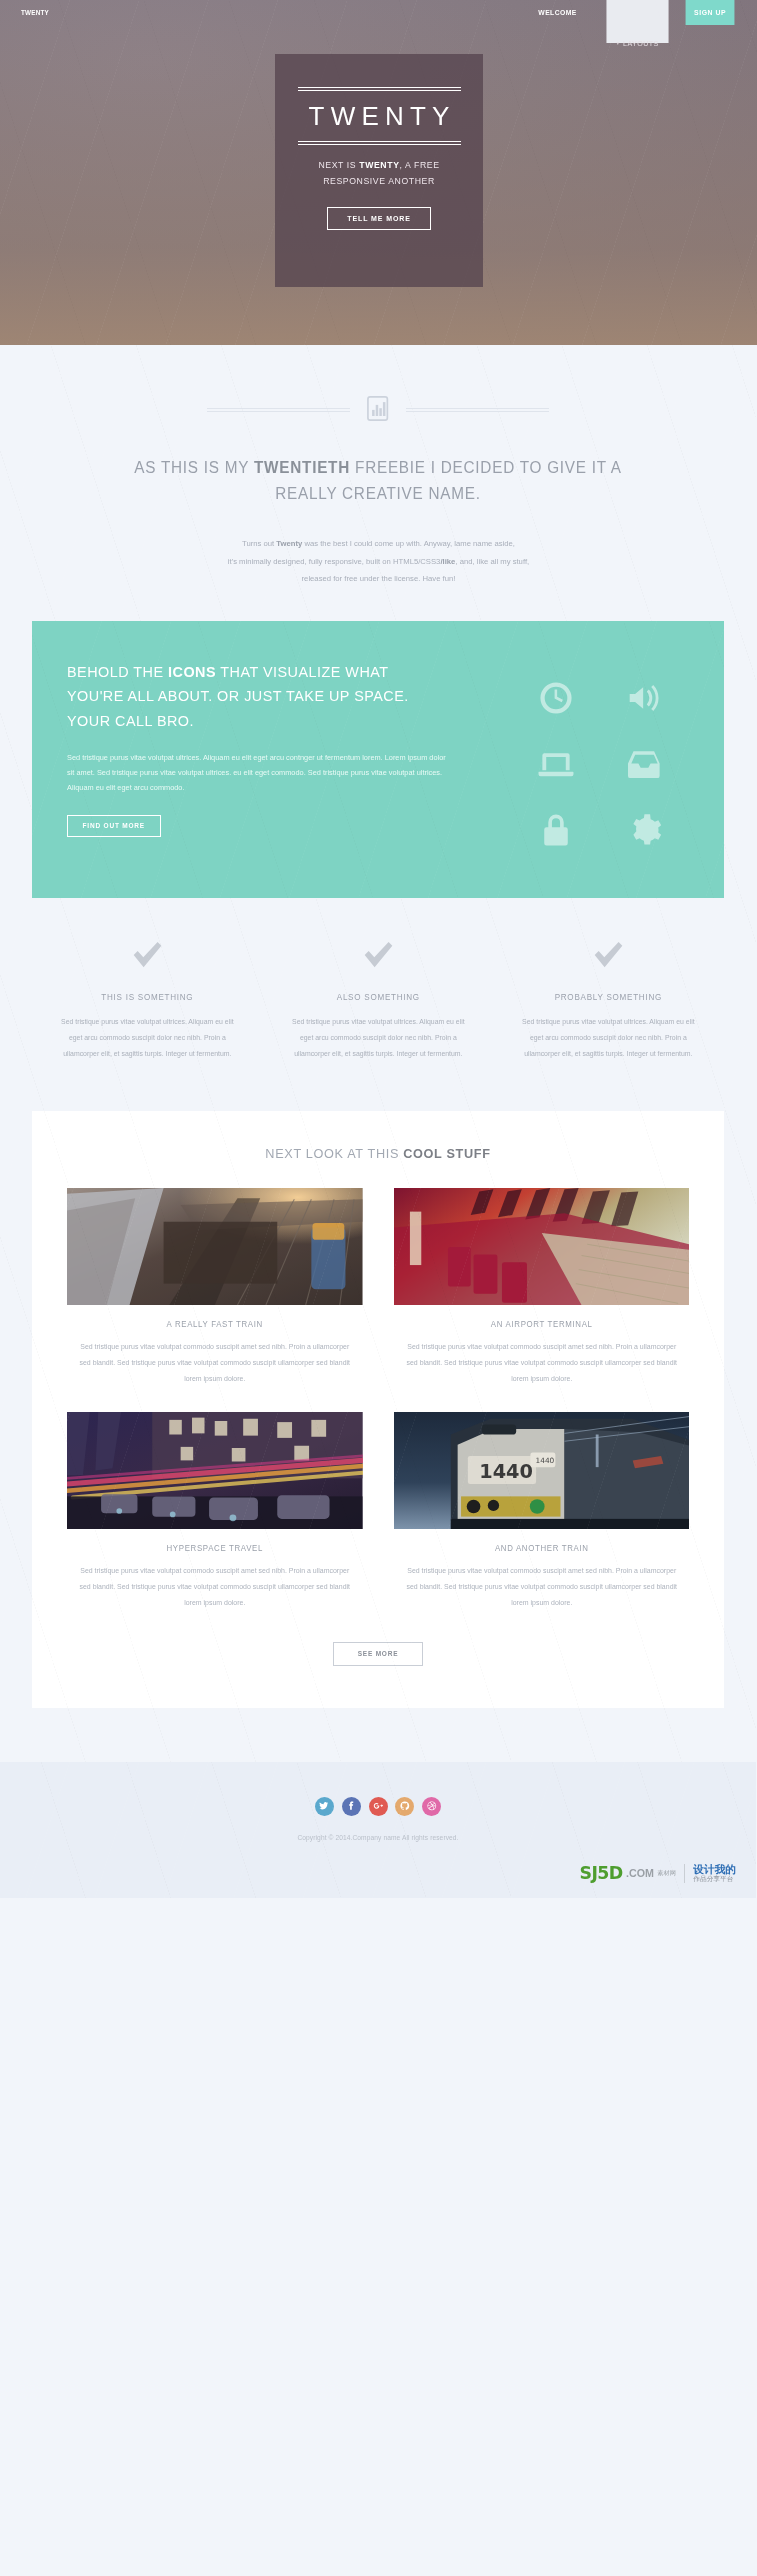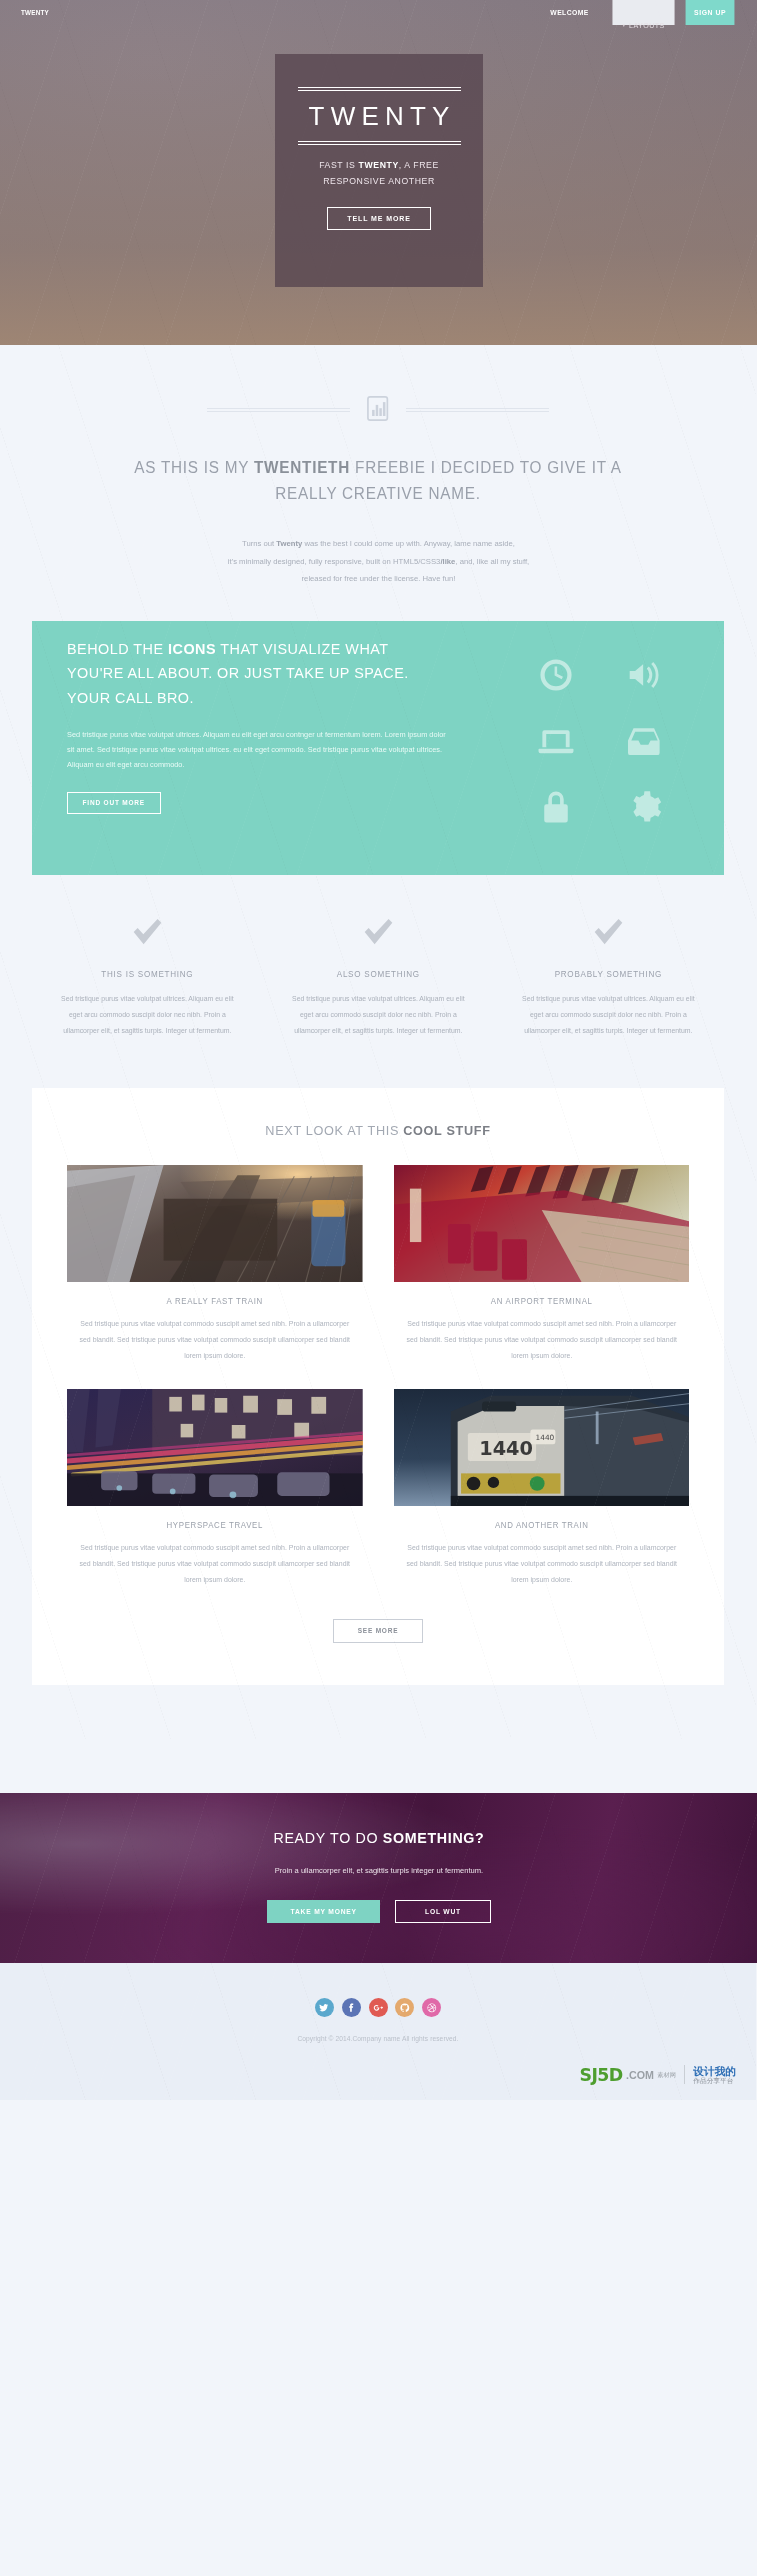--- a/index.html
+++ b/index.html
@@ -29,21 +29,21 @@
       radial-gradient(ellipse at 20% 18%, #8d8189 0%, #857a82 45%, #7d7079 100%);
   }
   .hero-nav {
     position:absolute; top:0; left:0; right:0; height:25px;
     display:flex; align-items:center; padding:0 21.3px; z-index:6;
   }
   .brand {
     color:#ffffff; font-weight:bold; font-size:8.1px; letter-spacing:0.3px;
     transform:scaleX(0.78); transform-origin:left center;
   }
-  .nav-right { margin-left:auto; display:flex; align-items:flex-end; gap:6px; height:25px; }
+  .nav-right { margin-left:auto; display:flex; align-items:flex-start; gap:12px; height:25px; }
   .nav-item {
     color:#ffffff; font-size:7.9px; letter-spacing:0.5px; padding:0 11.2px;
     display:flex; align-items:center; height:25px; text-decoration:none;
   }
   .nav-item.bold { font-weight:bold; transform:scaleX(0.86); }
   .nav-item.light { color:#efe9ee; opacity:.92; font-weight:300; transform:scaleX(0.9); }
   .nav-item.light .chev { font-size:5.6px; margin-right:3.9px; opacity:.8; }
   .nav-signup {
     background:#7fd9cb; color:#ffffff; font-weight:bold; font-size:7.3px;
     letter-spacing:0.6px; height:25px; display:flex; align-items:center;
@@ -92,21 +92,21 @@
   .lead b { font-weight:bold; color:#8a9099; }
   .lead-sub {
     text-align:center; color:#a9afba; font-weight:300; font-size:8.1px;
     line-height:2.2; margin:28px auto 0; max-width:449px; transform:scaleX(0.95);
   }
   .lead-sub b { font-weight:bold; color:#9aa0ab; }
 
   
   .teal {
     position:relative; margin:33px auto 0; width:692px; background:#7ed3c3;
-    overflow:hidden; display:flex; padding:16px 35px 35px;
+    overflow:hidden; display:flex; padding:39px 35px 35px;
   }
   .teal .diag { opacity:.8; }
   .teal-left { width:393px; position:relative; z-index:2; }
   .teal-h {
     color:#ffffff; font-weight:300; font-size:15px; letter-spacing:0.5px;
     line-height:1.62; transform:scaleX(0.96); transform-origin:left;
   }
   .teal-h b { font-weight:bold; }
   .teal-p {
     color:#e9fbf6; font-weight:300; font-size:7.6px; line-height:2.0;
@@ -232,21 +232,21 @@
         </a>
         <a class="nav-signup" href="#">SIGN UP</a>
       </div>
     </nav>
 
     <div class="hero-card">
       <div class="rule"></div>
       <h1 class="hero-title">TWENTY</h1>
       <div class="rule"></div>
       <p class="hero-sub">
-        <span>FAST IS </span><b>TWENTY</b><span>, A FREE RESPONSIVE ANOTHER</span>
+        <span>NEXT IS </span><b>TWENTY</b><span>, A FREE RESPONSIVE ANOTHER</span>
       </p>
       <a class="btn-outline-white" href="#">TELL ME MORE</a>
     </div>
   </section>
 
   <section class="light">
     <div class="diag"></div>
 
     <div class="icon-divider">
       <span class="chart-icon">
@@ -512,31 +512,20 @@
       </div>
 
       <div class="see-more-wrap">
         <a class="btn-outline-grey" href="#">SEE MORE</a>
       </div>
     </div>
 
     <div style="height:54px"></div>
   </section>
 
-  <section class="cta">
-    <div class="diag"></div>
-    <h3 class="cta-h">
-      <span>READY TO DO </span><b>SOMETHING?</b>
-    </h3>
-    <p class="cta-p">Proin a ullamcorper elit, et sagittis turpis integer ut fermentum.</p>
-    <div class="cta-btns">
-      <a class="btn-teal-solid" href="#">TAKE MY MONEY</a>
-      <a class="btn-outline-cta" href="#">LOL WUT</a>
-    </div>
-  </section>
 
   <footer class="footer">
     <div class="diag"></div>
 
     <div class="socials">
       <a class="social" href="#" style="background:#5aa8cd">
         <svg width="9.6" height="9.6" viewBox="0 0 24 24">
             <path d="M23 4.9a9 9 0 01-2.6.7 4.5 4.5 0 002-2.5 9 9 0 01-2.9 1.1 4.5 4.5 0 00-7.7 4.1A12.8 12.8 0 012 3.9a4.5 4.5 0 001.4 6 4.4 4.4 0 01-2-.6 4.5 4.5 0 003.6 4.5 4.5 4.5 0 01-2 .1 4.5 4.5 0 004.2 3.1A9 9 0 011 19a12.7 12.7 0 006.9 2c8.3 0 12.9-7 12.9-12.9V7.5A9.2 9.2 0 0023 4.9z"></path>
           </svg>
       </a>

